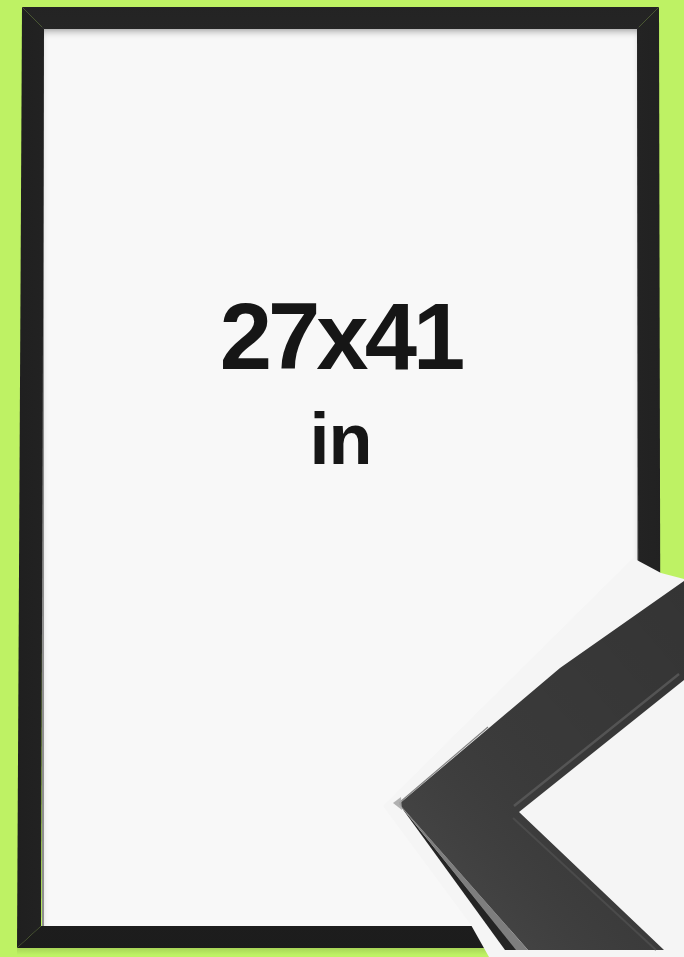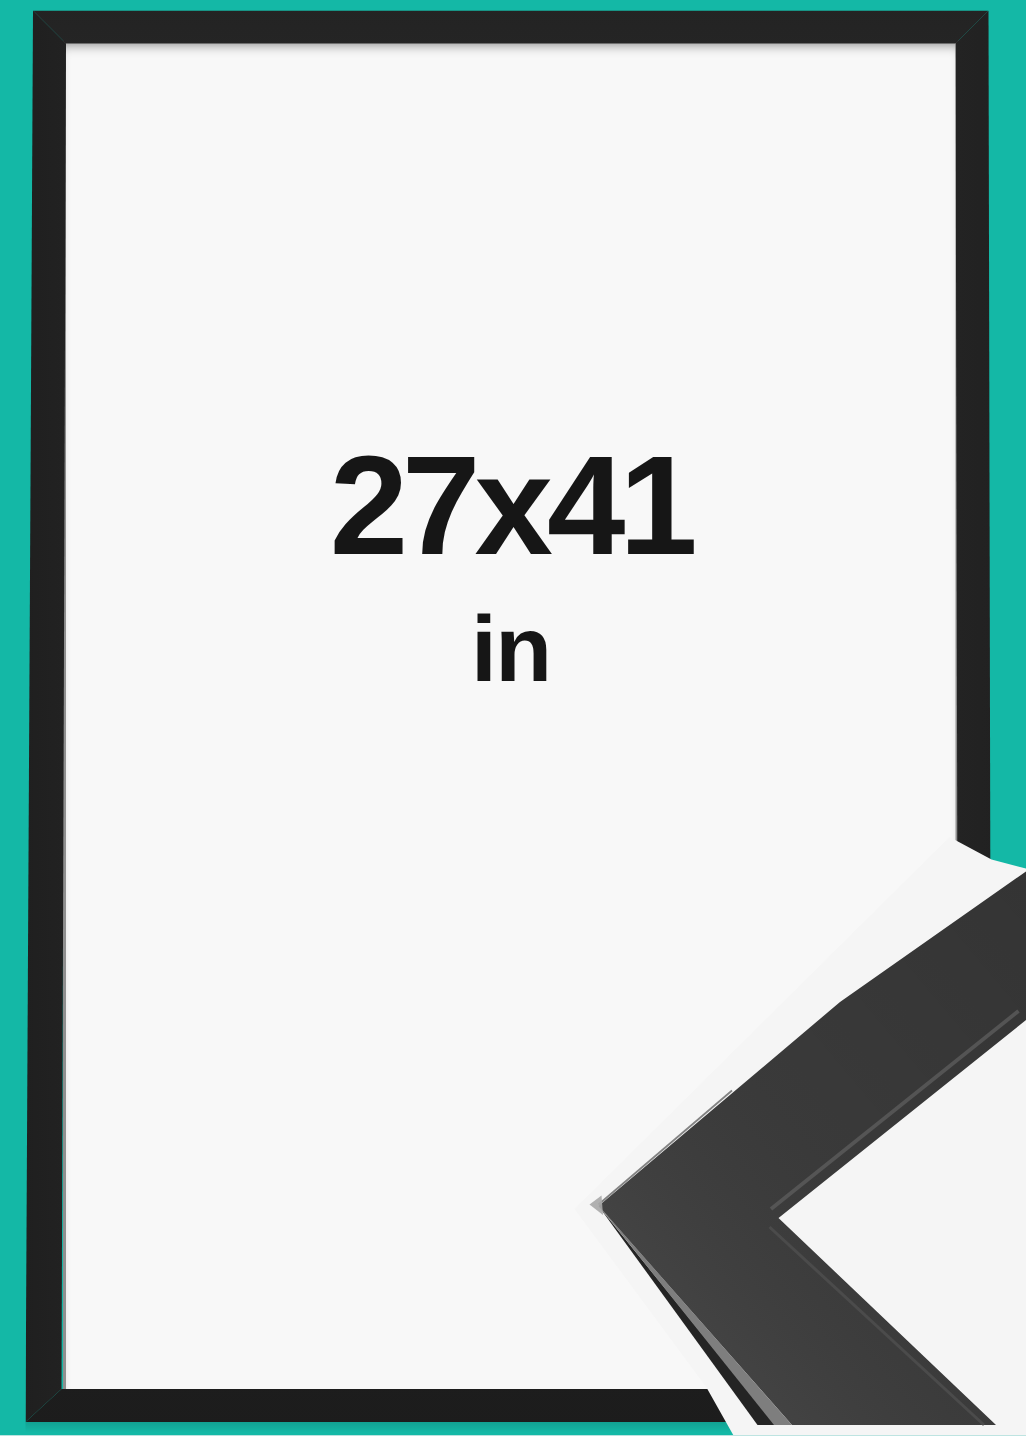--- a/index.html
+++ b/index.html
@@ -1,21 +1,21 @@
 <!DOCTYPE html>
 <html><head>
 <meta charset="utf-8">
 <style>
   html, body { margin: 0; padding: 0; background: #f0f0f0; }
   .scene {
     position: relative;
     width: 684px;
     height: 957px;
     overflow: hidden;
-    background: #14b8a6;
+    background: #bef264;
     font-family: "Liberation Sans", sans-serif;
   }
   .band { position: absolute; inset: 0; }
   .band-top {
     clip-path: polygon(22px 7px, 659px 7px, 637px 29px, 44px 29px);
     background: linear-gradient(180deg, #232323 0%, #333333 30%, #2e2e2e 62%, #141414 100%);
   }
   .band-left {
     clip-path: polygon(22px 7px, 44px 29px, 41px 926px, 17px 948px);
     background: linear-gradient(90deg, #1e1e1e 0%, #383838 45%, #2f2f2f 80%, #202020 100%);
@@ -48,21 +48,21 @@
     position: absolute;
     left: 42px;
     width: 597px;
     text-align: center;
     color: #161616;
     font-weight: 700;
     line-height: 1;
     white-space: nowrap;
   }
   .size-label-line1 { top: 290px; font-size: 94px; letter-spacing: -4px; }
-  .size-label-line2 { top: 403px; font-size: 62px; letter-spacing: -1px; }
+  .size-label-line2 { top: 403px; font-size: 72px; letter-spacing: -1px; }
   .corner-detail { position: absolute; left: 0; top: 0; width: 684px; height: 957px; }
 </style>
 </head>
 <body>
 
 <div class="scene">
 
   <div class="mat"></div>
   <div class="band band-top"></div>
   <div class="band band-left"></div>

